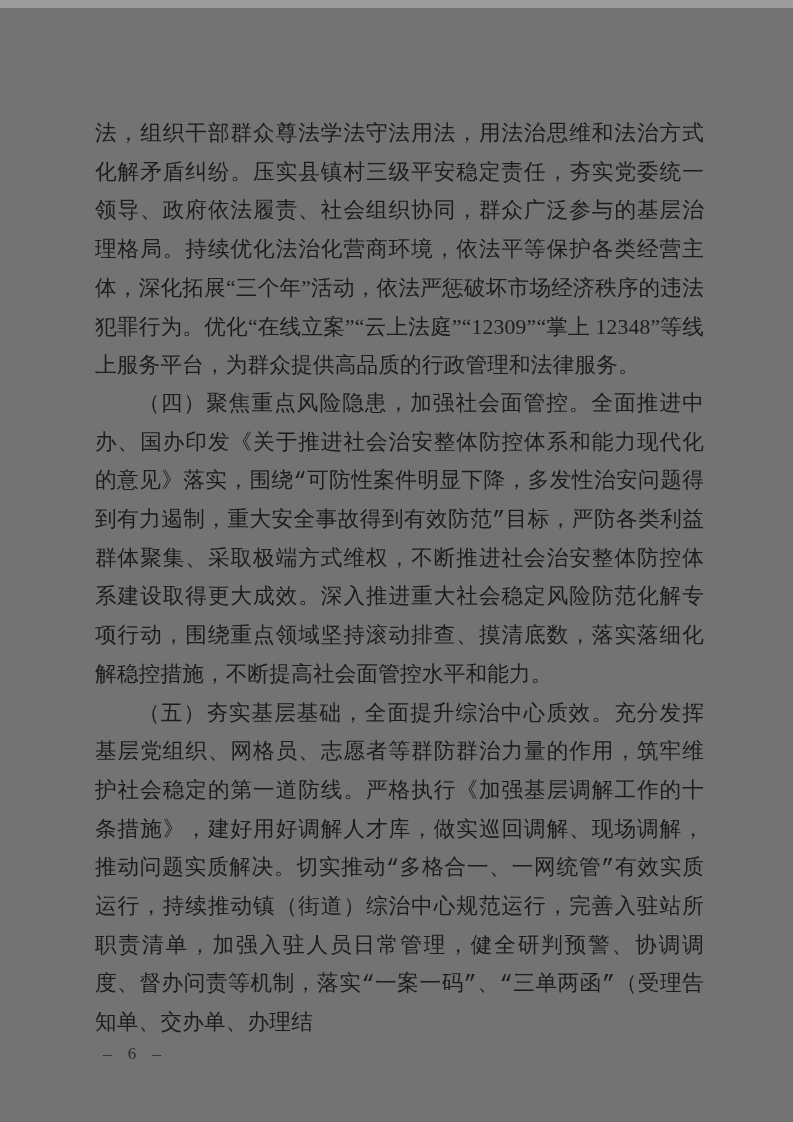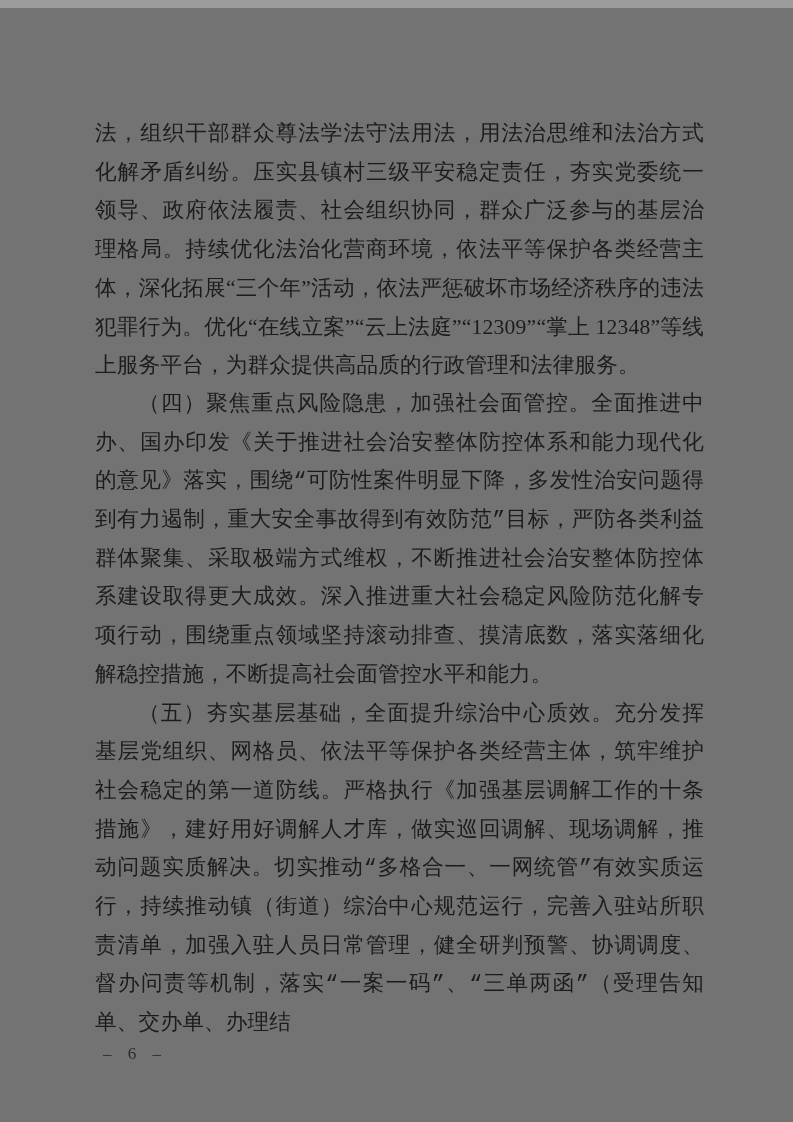--- a/index.html
+++ b/index.html
@@ -47,16 +47,16 @@
     font-family: "Liberation Serif", "DejaVu Serif", serif;
   }
 </style>
 </head>
 <body>
 
 <div class="page">
   <div class="content">
     <p>法，组织干部群众尊法学法守法用法，用法治思维和法治方式化解矛盾纠纷。压实县镇村三级平安稳定责任，夯实党委统一领导、政府依法履责、社会组织协同，群众广泛参与的基层治理格局。持续优化法治化营商环境，依法平等保护各类经营主体，深化拓展“三个年”活动，依法严惩破坏市场经济秩序的违法犯罪行为。优化“在线立案”“云上法庭”“12309”“掌上 12348”等线上服务平台，为群众提供高品质的行政管理和法律服务。</p>
     <p class="indent">（四）聚焦重点风险隐患，加强社会面管控。全面推进中办、国办印发《关于推进社会治安整体防控体系和能力现代化的意见》落实，围绕“可防性案件明显下降，多发性治安问题得到有力遏制，重大安全事故得到有效防范”目标，严防各类利益群体聚集、采取极端方式维权，不断推进社会治安整体防控体系建设取得更大成效。深入推进重大社会稳定风险防范化解专项行动，围绕重点领域坚持滚动排查、摸清底数，落实落细化解稳控措施，不断提高社会面管控水平和能力。</p>
-    <p class="indent">（五）夯实基层基础，全面提升综治中心质效。充分发挥基层党组织、网格员、依法平等保护各类经营主体，筑牢维护社会稳定的第一道防线。严格执行《加强基层调解工作的十条措施》，建好用好调解人才库，做实巡回调解、现场调解，推动问题实质解决。切实推动“多格合一、一网统管”有效实质运行，持续推动镇（街道）综治中心规范运行，完善入驻站所职责清单，加强入驻人员日常管理，健全研判预警、协调调度、督办问责等机制，落实“一案一码”、“三单两函”（受理告知单、交办单、办理结</p>
+    <p class="indent">（五）夯实基层基础，全面提升综治中心质效。充分发挥基层党组织、网格员、志愿者等群防群治力量的作用，筑牢维护社会稳定的第一道防线。严格执行《加强基层调解工作的十条措施》，建好用好调解人才库，做实巡回调解、现场调解，推动问题实质解决。切实推动“多格合一、一网统管”有效实质运行，持续推动镇（街道）综治中心规范运行，完善入驻站所职责清单，加强入驻人员日常管理，健全研判预警、协调调度、督办问责等机制，落实“一案一码”、“三单两函”（受理告知单、交办单、办理结</p>
   </div>
   <div class="footer">– 6 –</div>
 </div>
 
 </body></html>

